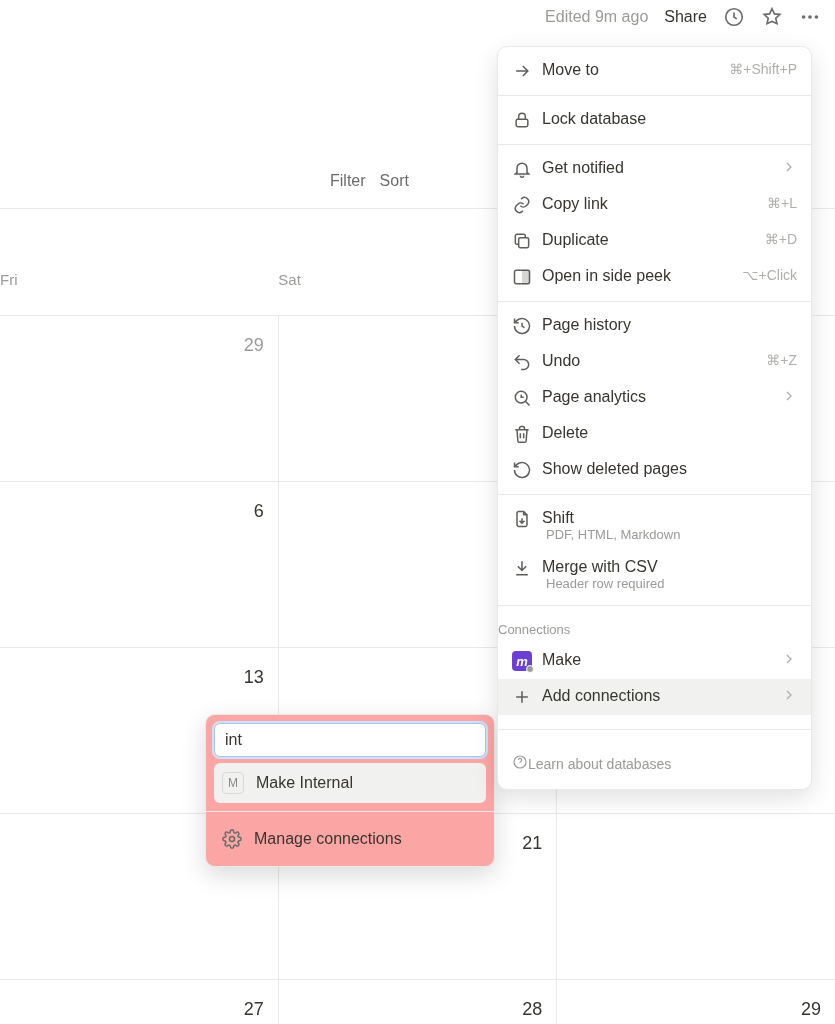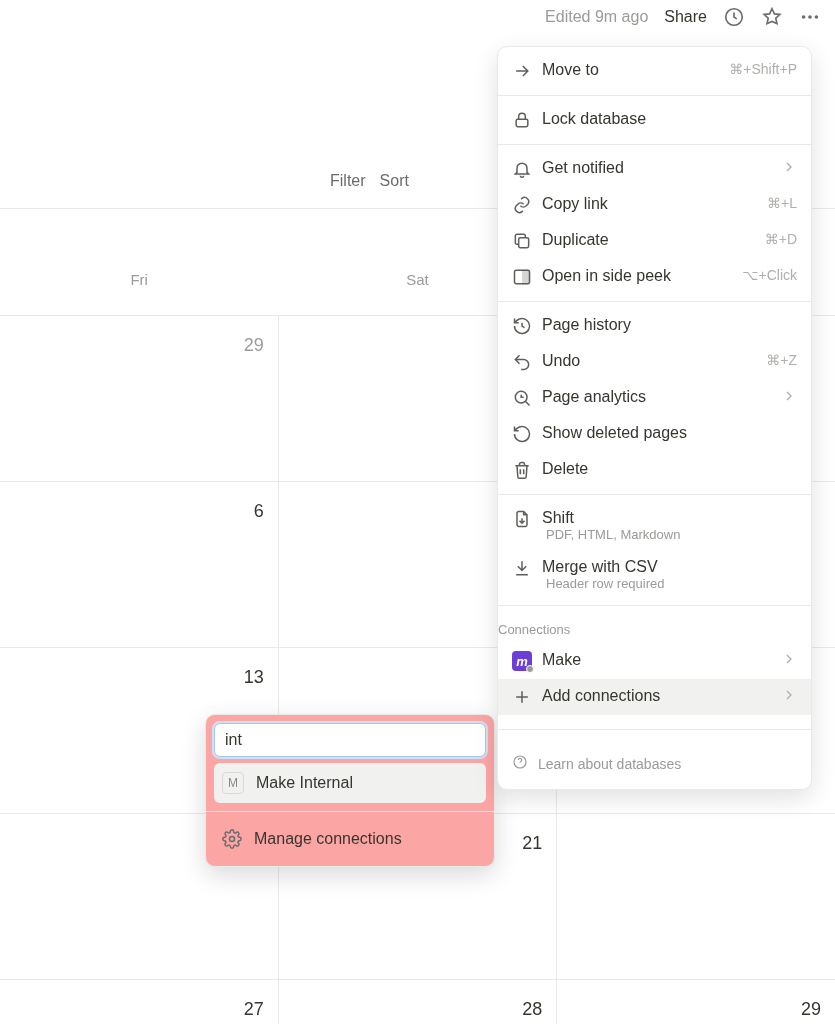--- a/index.html
+++ b/index.html
@@ -50,21 +50,20 @@
   .dayhead {
     display: flex;
     height: 108px;
     border-bottom: 1px solid #e9e9e7;
     border-top: 1px solid #e9e9e7;
   }
   .dayhead .col {
     flex: 1;
     display:flex;
     flex-direction:column;
-    align-items:center;
     padding-top: 62px;
     color:#9b9a97;
     font-size: 15px;
   }
   .row {
     display:flex;
     height: 166px;
     border-bottom: 1px solid #e9e9e7;
   }
   .row .cell {
@@ -106,21 +105,21 @@
   .menu .mitem.hover { background:#f1f1ef; }
   .menu .mitem .mi-label { flex:1; }
   .menu .mitem .mi-short { color:#b0afab; font-size:14px; }
   .menu .mitem .mi-chev { color:#b0afab; display:flex; }
   .menu .mi-icon { width:20px; color:#5f5e5b; display:flex; align-items:center; justify-content:center; }
   .menu .mi-icon svg { width:20px; height:20px; }
   .menu .sep { height:1px; background:#e9e9e7; margin:6px 0; }
   .menu .sub { color:#9b9a97; font-size:13px; padding: 0 14px 8px 48px; margin-top:-4px; }
   .menu .section-label { color:#9b9a97; font-size:13px; padding:10px 14px 6px 0; }
   .menu .footer-note { color:#9b9a97; font-size:14px; padding:10px 14px 0 14px; line-height:1.5; }
-  .menu .learn { display:flex; align-items:center; gap:10px; color:#9b9a97; font-size:14px; padding:18px 14px 10px 14px; cursor:pointer;}
+  .menu .learn { display:flex; align-items:center; color:#9b9a97; font-size:14px; padding:18px 14px 10px 14px; cursor:pointer;}
   .menu .learn svg { width:16px; height:16px; }
   .menu .app-icon {
     width:20px; height:20px; border-radius:4px; background:#6b3fd4; display:flex;align-items:center;justify-content:center;
     color:#fff; font-style:italic; font-weight:700; font-size:13px; position:relative;
   }
   .menu .app-icon .dot { position:absolute; bottom:-2px; right:-2px; width:8px;height:8px;border-radius:50%;background:#9b9a97;border:1.5px solid #fff;}
 
   
   .conn-pop {
     position:absolute;
@@ -384,33 +383,33 @@
     <span class="mi-chev">
       <svg viewBox="0 0 24 24" width="16" height="16" fill="none" stroke="currentColor" stroke-width="2">
           <path d="M9 6l6 6-6 6"></path>
         </svg>
     </span>
   </div>
 
   <div class="mitem">
     <span class="mi-icon">
       <svg viewBox="0 0 24 24" fill="none" stroke="currentColor" stroke-width="1.8">
+          <path d="M4 7h16M9 7V5a2 2 0 0 1 2-2h2a2 2 0 0 1 2 2v2M6 7l1 13a2 2 0 0 0 2 2h6a2 2 0 0 0 2-2l1-13M10 11v6M14 11v6"></path>
+        </svg>
+    </span>
+    <span class="mi-label">Delete</span>
+  </div>
+
+  <div class="mitem">
+    <span class="mi-icon">
+      <svg viewBox="0 0 24 24" fill="none" stroke="currentColor" stroke-width="1.8">
           <path d="M3 12a9 9 0 1 0 3-6.7L3 8M3 3v5h5"></path>
         </svg>
     </span>
     <span class="mi-label">Show deleted pages</span>
-  </div>
-
-  <div class="mitem">
-    <span class="mi-icon">
-      <svg viewBox="0 0 24 24" fill="none" stroke="currentColor" stroke-width="1.8">
-          <path d="M4 7h16M9 7V5a2 2 0 0 1 2-2h2a2 2 0 0 1 2 2v2M6 7l1 13a2 2 0 0 0 2 2h6a2 2 0 0 0 2-2l1-13M10 11v6M14 11v6"></path>
-        </svg>
-    </span>
-    <span class="mi-label">Delete</span>
   </div>
 
   <div class="sep"></div>
 
   <div class="mitem" style="padding-bottom:2px">
     <span class="mi-icon">
       <svg viewBox="0 0 24 24" fill="none" stroke="currentColor" stroke-width="1.8">
           <path d="M14 3H8a2 2 0 0 0-2 2v14a2 2 0 0 0 2 2h8a2 2 0 0 0 2-2V7zM14 3v4h4M12 11v6M9 14l3 3 3-3"></path>
         </svg>
     </span>

